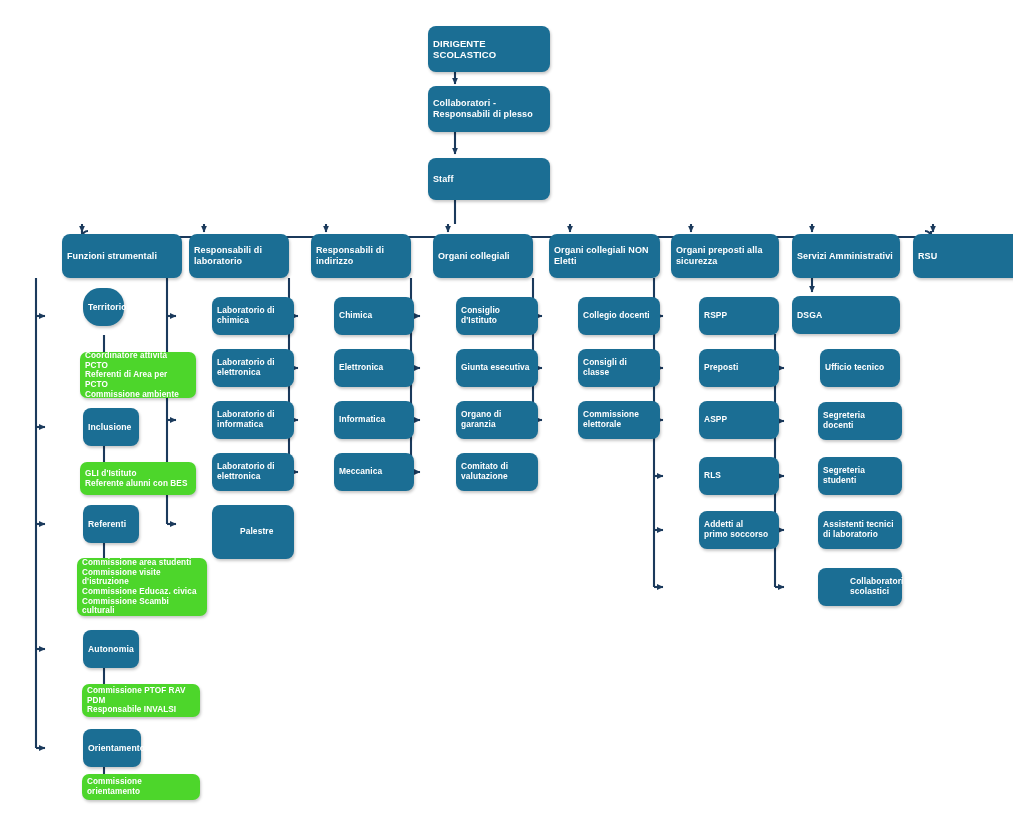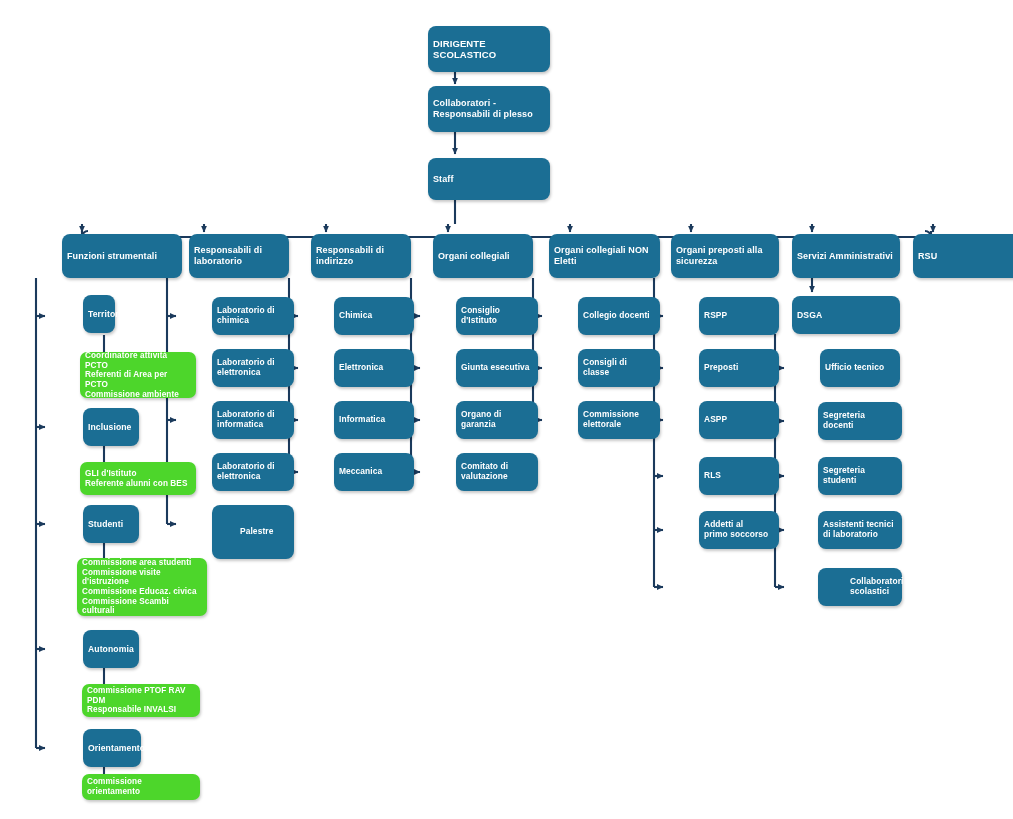--- a/index.html
+++ b/index.html
@@ -180,39 +180,39 @@
     <span>Organi preposti alla
 sicurezza</span>
   </div>
   <div class="node blue t-head" style="left:758px;top:234px;width:108px;height:44px;">
     <span>Servizi Amministrativi</span>
   </div>
   <div class="node blue t-head" style="left:879px;top:234px;width:110px;height:44px;">
     <span>RSU</span>
   </div>
 
-  <div class="node blue t-sub" style="left:49px;top:295px;width:32px;height:38px;">
+  <div class="node blue t-sub" style="left:49px;top:288px;width:41px;height:38px;border-radius:17px;">
     <span>Territorio</span>
   </div>
   <div class="node green t-green" style="left:46px;top:352px;width:116px;height:46px;">
     <span>Coordinatore attività PCTO
 Referenti di Area per PCTO
 Commissione ambiente</span>
   </div>
 
   <div class="node blue t-sub" style="left:49px;top:408px;width:56px;height:38px;">
     <span>Inclusione</span>
   </div>
   <div class="node green t-green" style="left:46px;top:462px;width:116px;height:33px;">
     <span>GLI d'Istituto
 Referente alunni con BES</span>
   </div>
 
   <div class="node blue t-sub" style="left:49px;top:505px;width:56px;height:38px;">
-    <span>Studenti</span>
+    <span>Referenti</span>
   </div>
   <div class="node green t-green" style="left:43px;top:558px;width:130px;height:58px;">
     <span>Commissione area studenti
 Commissione visite d'istruzione
 Commissione Educaz. civica
 Commissione Scambi culturali</span>
   </div>
 
   <div class="node blue t-sub" style="left:49px;top:630px;width:56px;height:38px;">
     <span>Autonomia</span>

